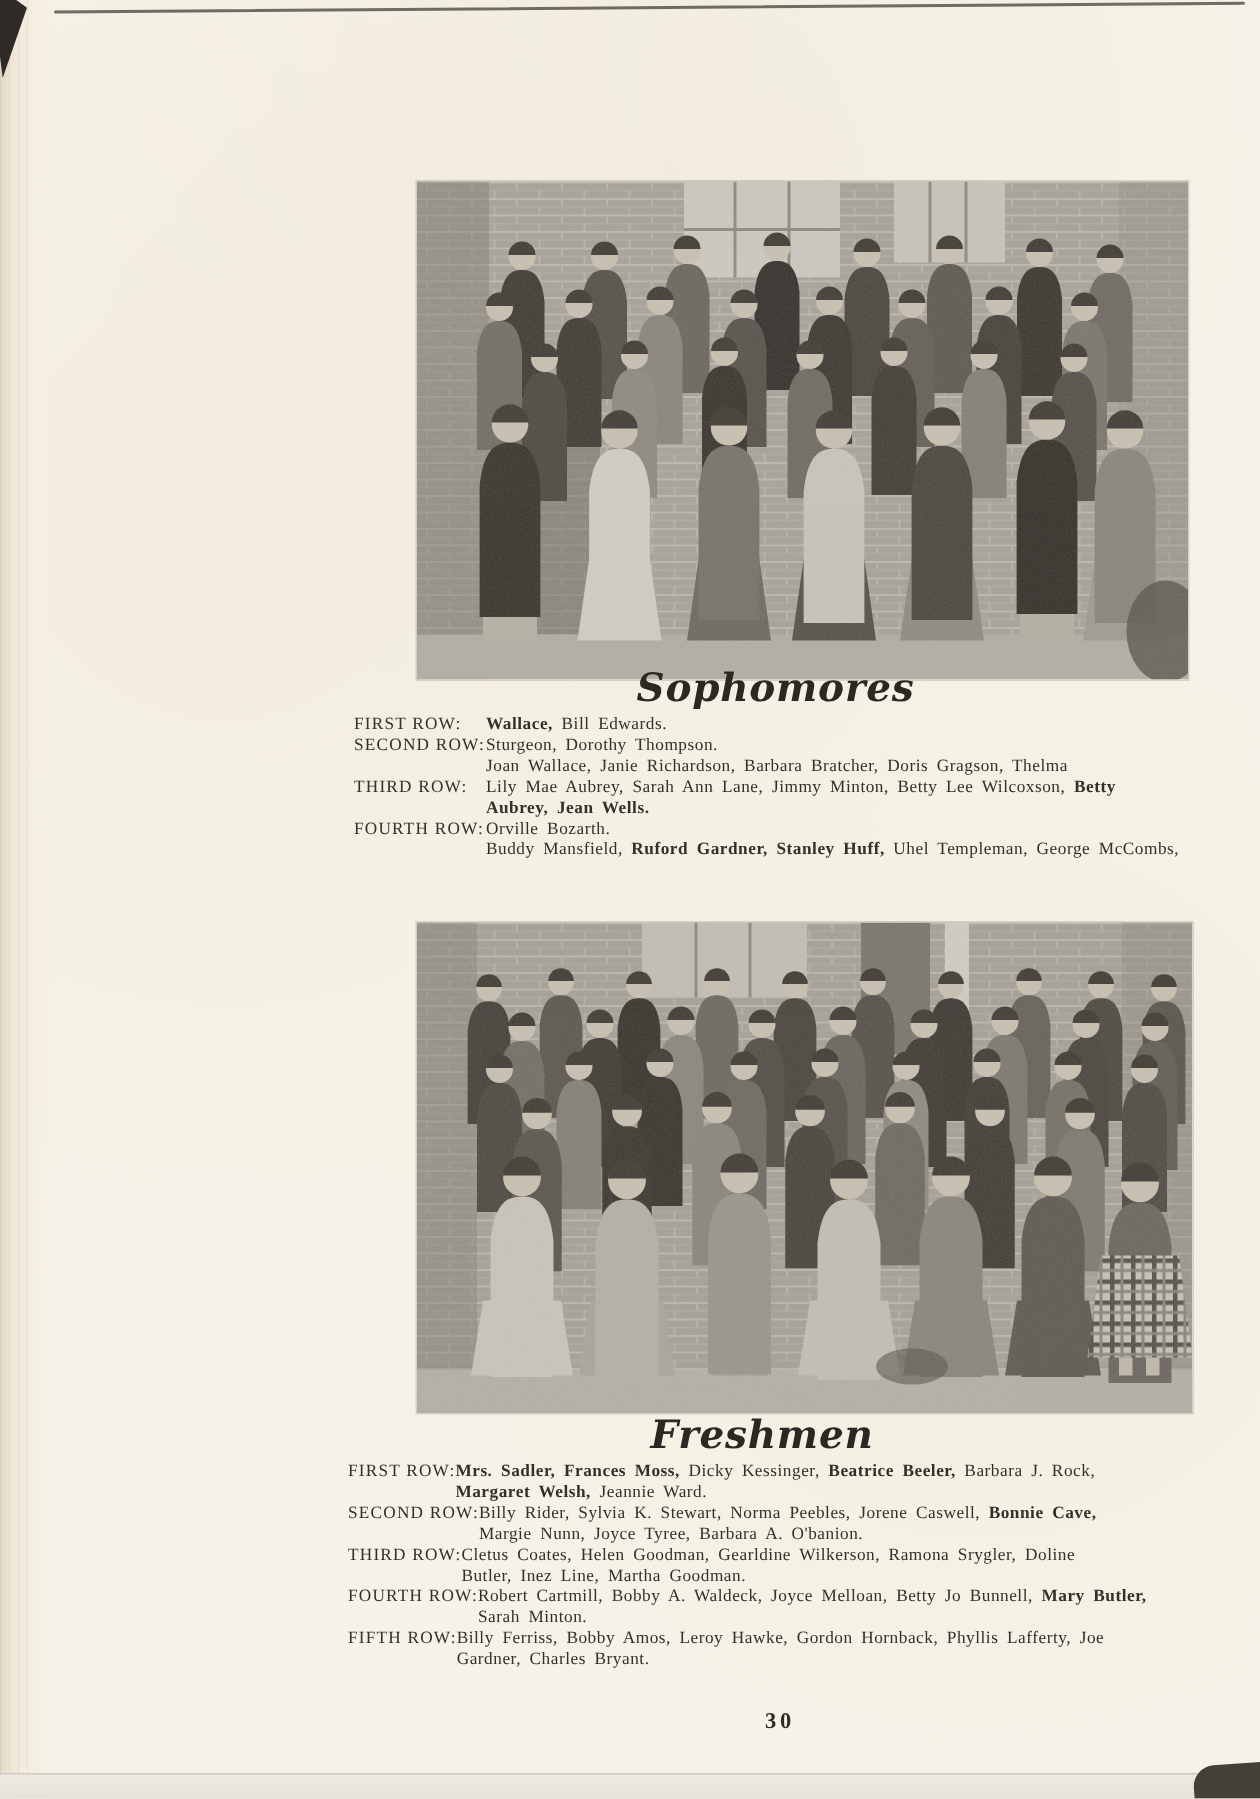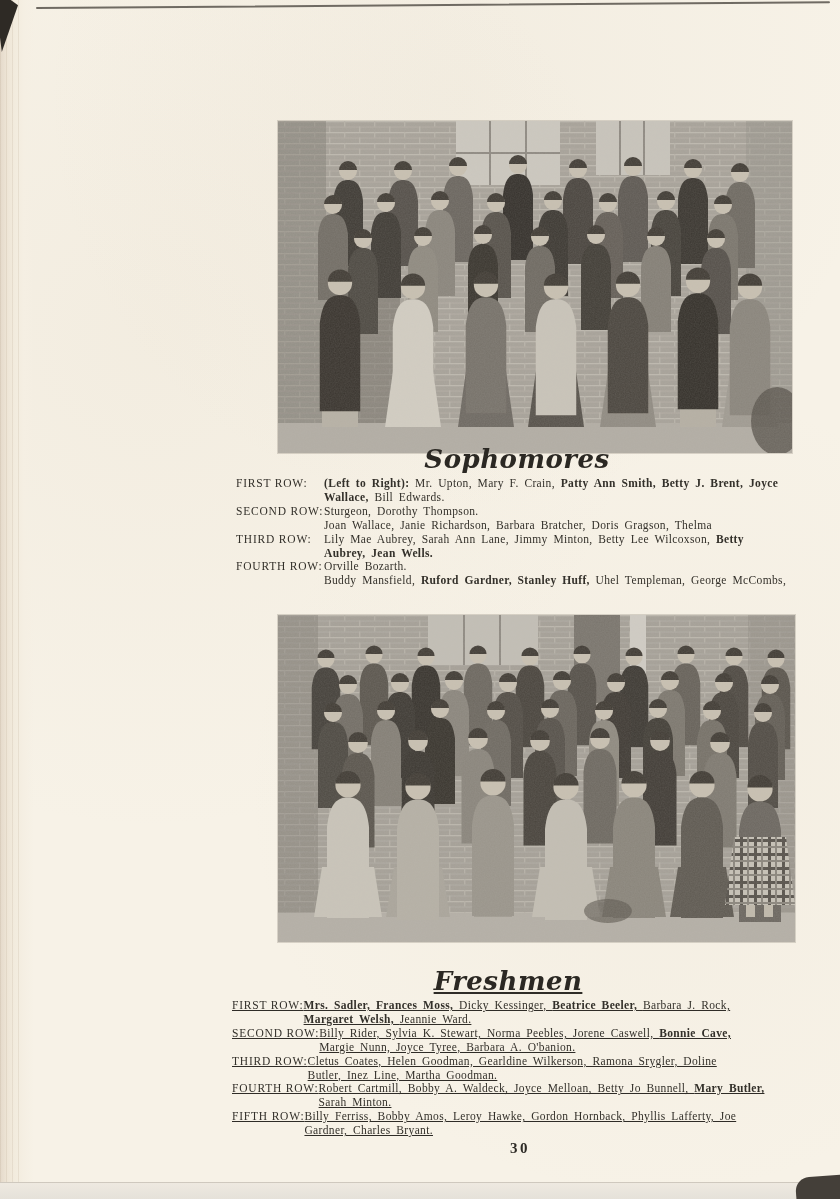--- a/index.html
+++ b/index.html
@@ -46,21 +46,21 @@
   .photo-soph{left:238px;top:105px;width:514px;height:332px;}
   .photo-fresh{left:238px;top:599px;width:517px;height:327px;}
   
   .caption{position:absolute;}
   .caption h2{
     margin:0 0 5px 0;font-style:italic;font-weight:600;font-size:26px;line-height:26px;
     text-align:center;letter-spacing:.5px;color:#2b2823;font-family:"DejaVu Serif", serif;
   }
   .sophomores{left:218px;top:446px;width:580px;margin-left:18px;}
   .sophomores h2{padding-right:18px;}
-  .freshmen{left:232px;top:968px;width:566px;text-decoration:underline;}
+  .freshmen{left:232px;top:944px;width:566px;}
   .freshmen h2{padding-right:14px;}
   .crow{display:flex;align-items:flex-start;}
   .clabel{
     flex:0 0 88px;font-size:11.5px;line-height:13.9px;letter-spacing:.8px;
     color:#33302a;white-space:nowrap;
   }
   .freshmen .clabel{flex-basis:70px;}
   .cnames{flex:1;min-width:0;}
   .cline{font-size:11.5px;line-height:13.9px;letter-spacing:.35px;word-spacing:2.5px;white-space:nowrap;color:#33302a;}
   .seg.bold{font-weight:700;}
@@ -170,21 +170,20 @@
       <rect width="514" height="332" filter="url(#gr1)" opacity=".55"></rect>
     </svg>
   </figure>
 
   <section class="caption sophomores">
     <h2>Sophomores</h2>
     <div class="rows">
         <div class="crow">
           <span class="clabel">FIRST ROW:</span>
           <div class="cnames">
-            <div class="cline"><span class="seg bold">(Left to Right):  </span><span class="seg">Mr. Upton, Mary F. Crain, </span><span class="seg bold">Patty Ann Smith, Betty J. Brent, Joyce</span></div>
             <div class="cline"><span class="seg bold">Wallace, </span><span class="seg">Bill Edwards.</span></div>
           </div>
         </div>
         <div class="crow">
           <span class="clabel">SECOND ROW:</span>
           <div class="cnames">
             <div class="cline"><span class="seg">Sturgeon, Dorothy Thompson.</span></div>
             <div class="cline"><span class="seg">Joan Wallace, Janie Richardson, Barbara Bratcher, Doris Gragson, Thelma</span></div>
           </div>
         </div>

